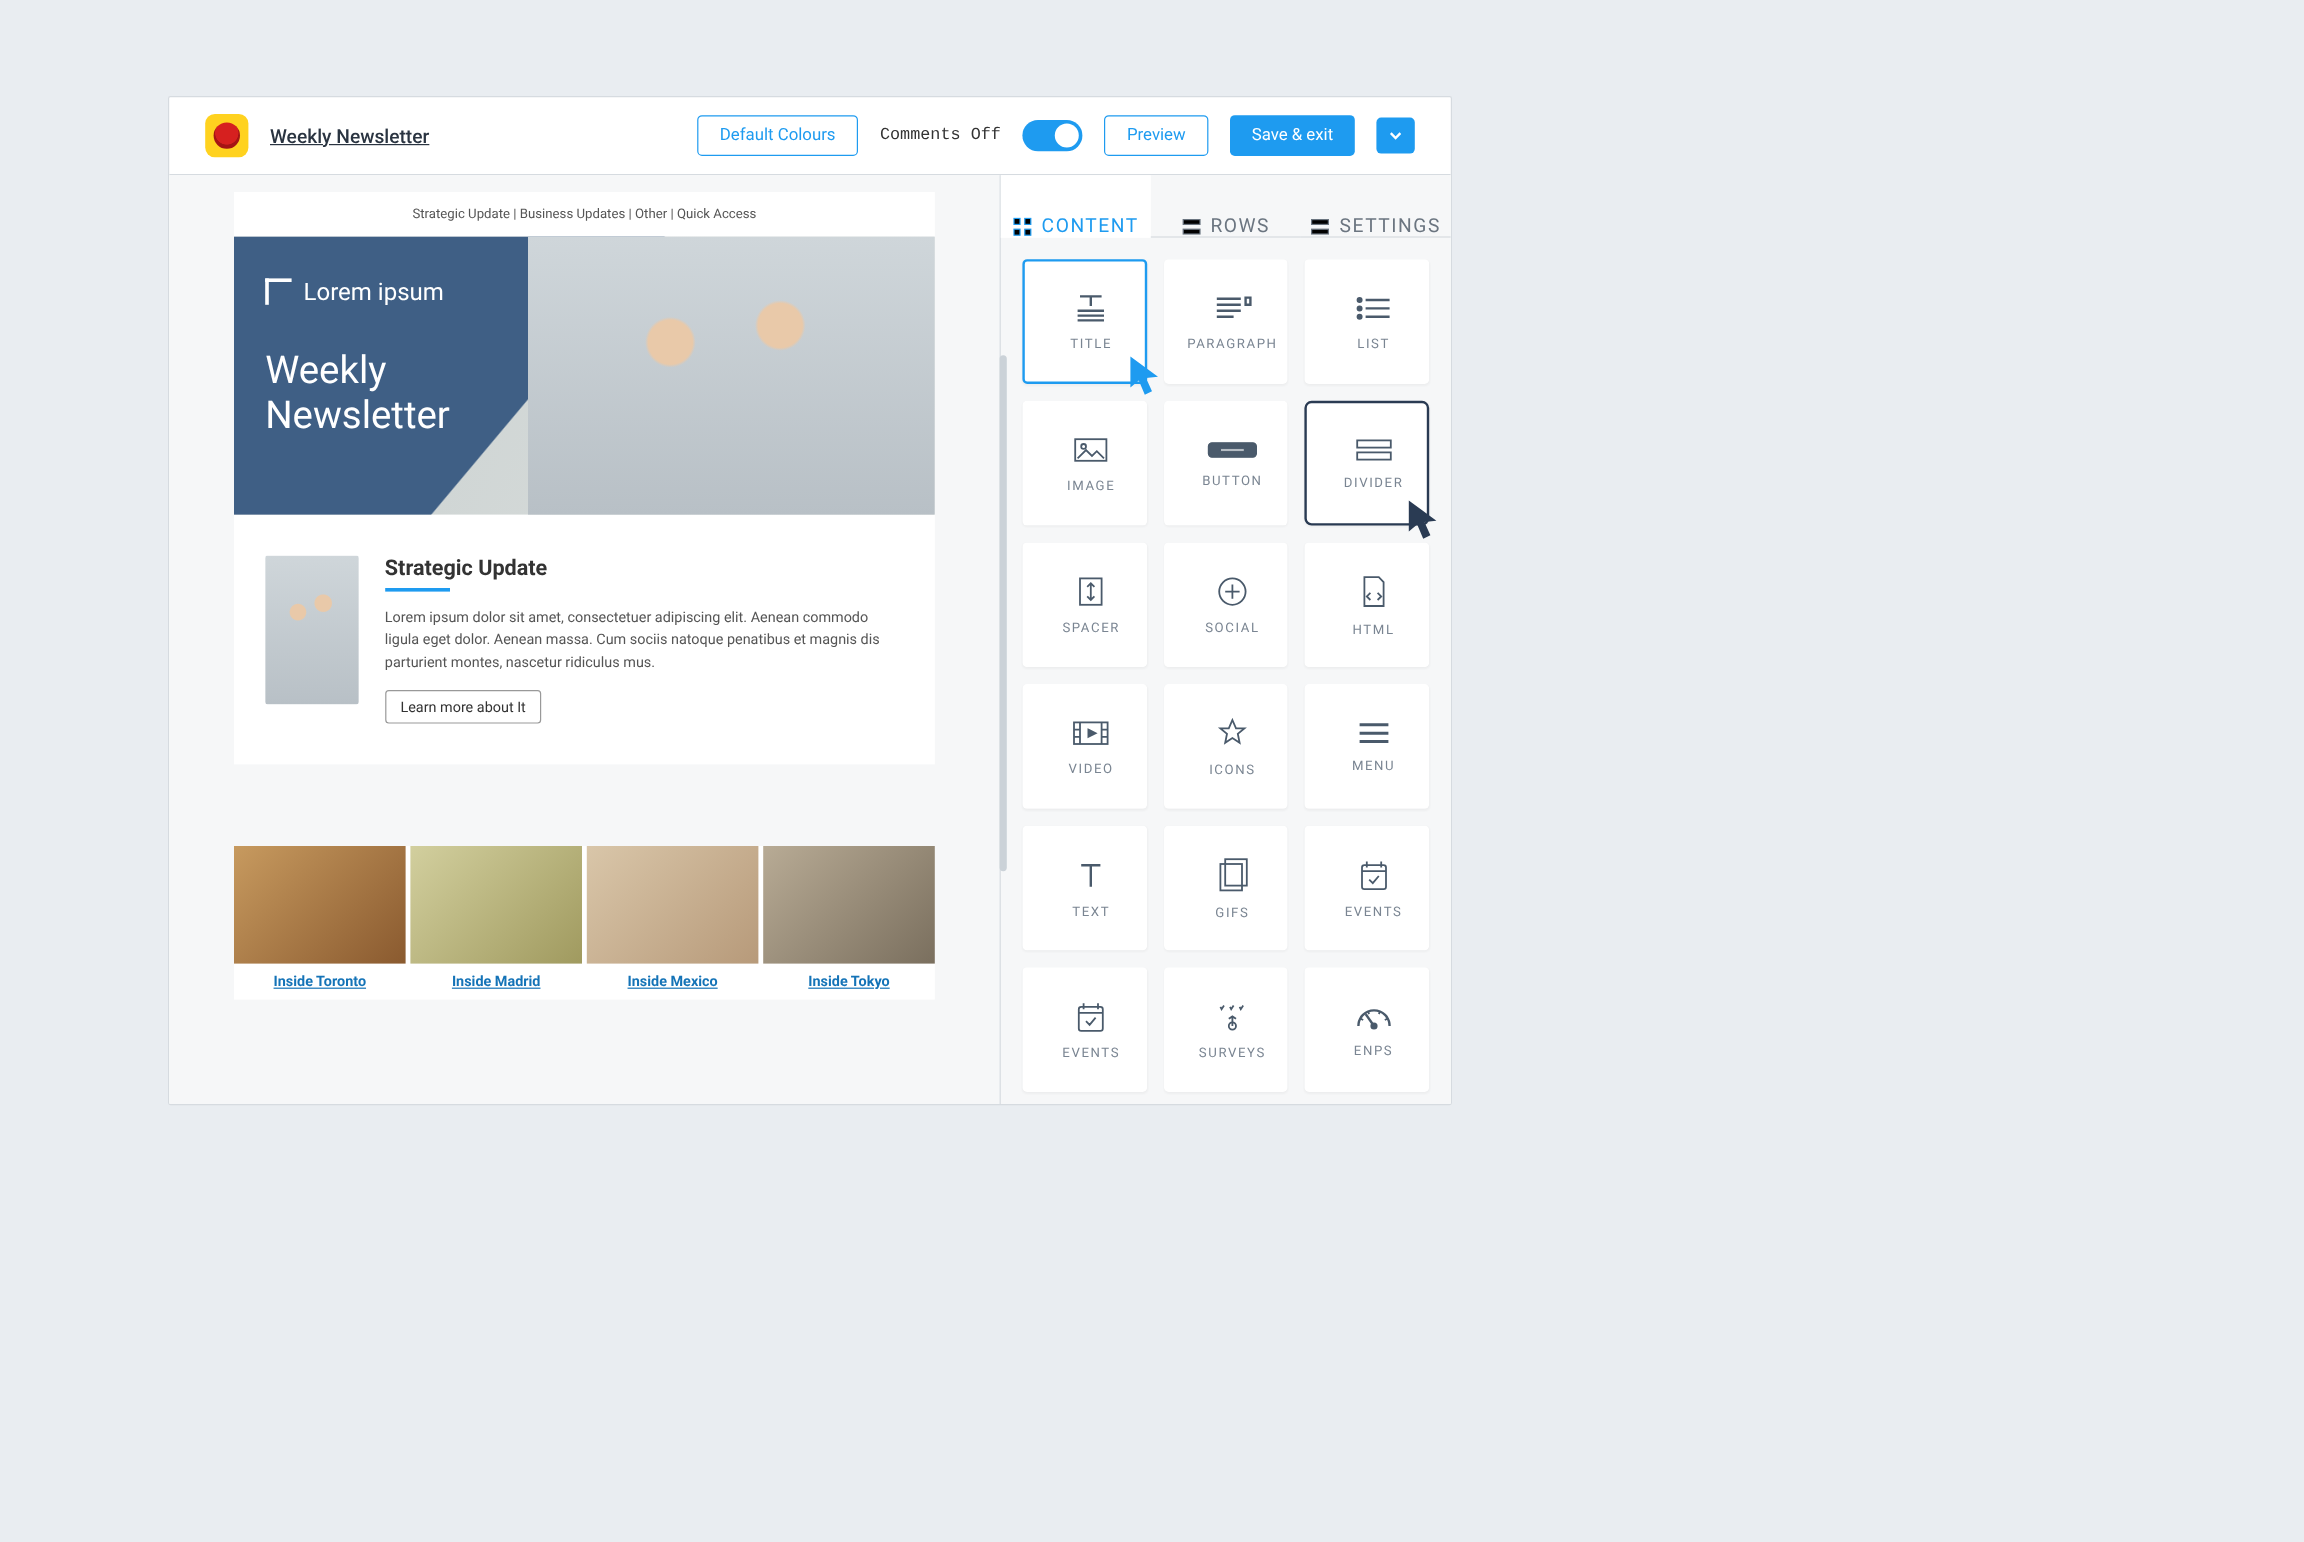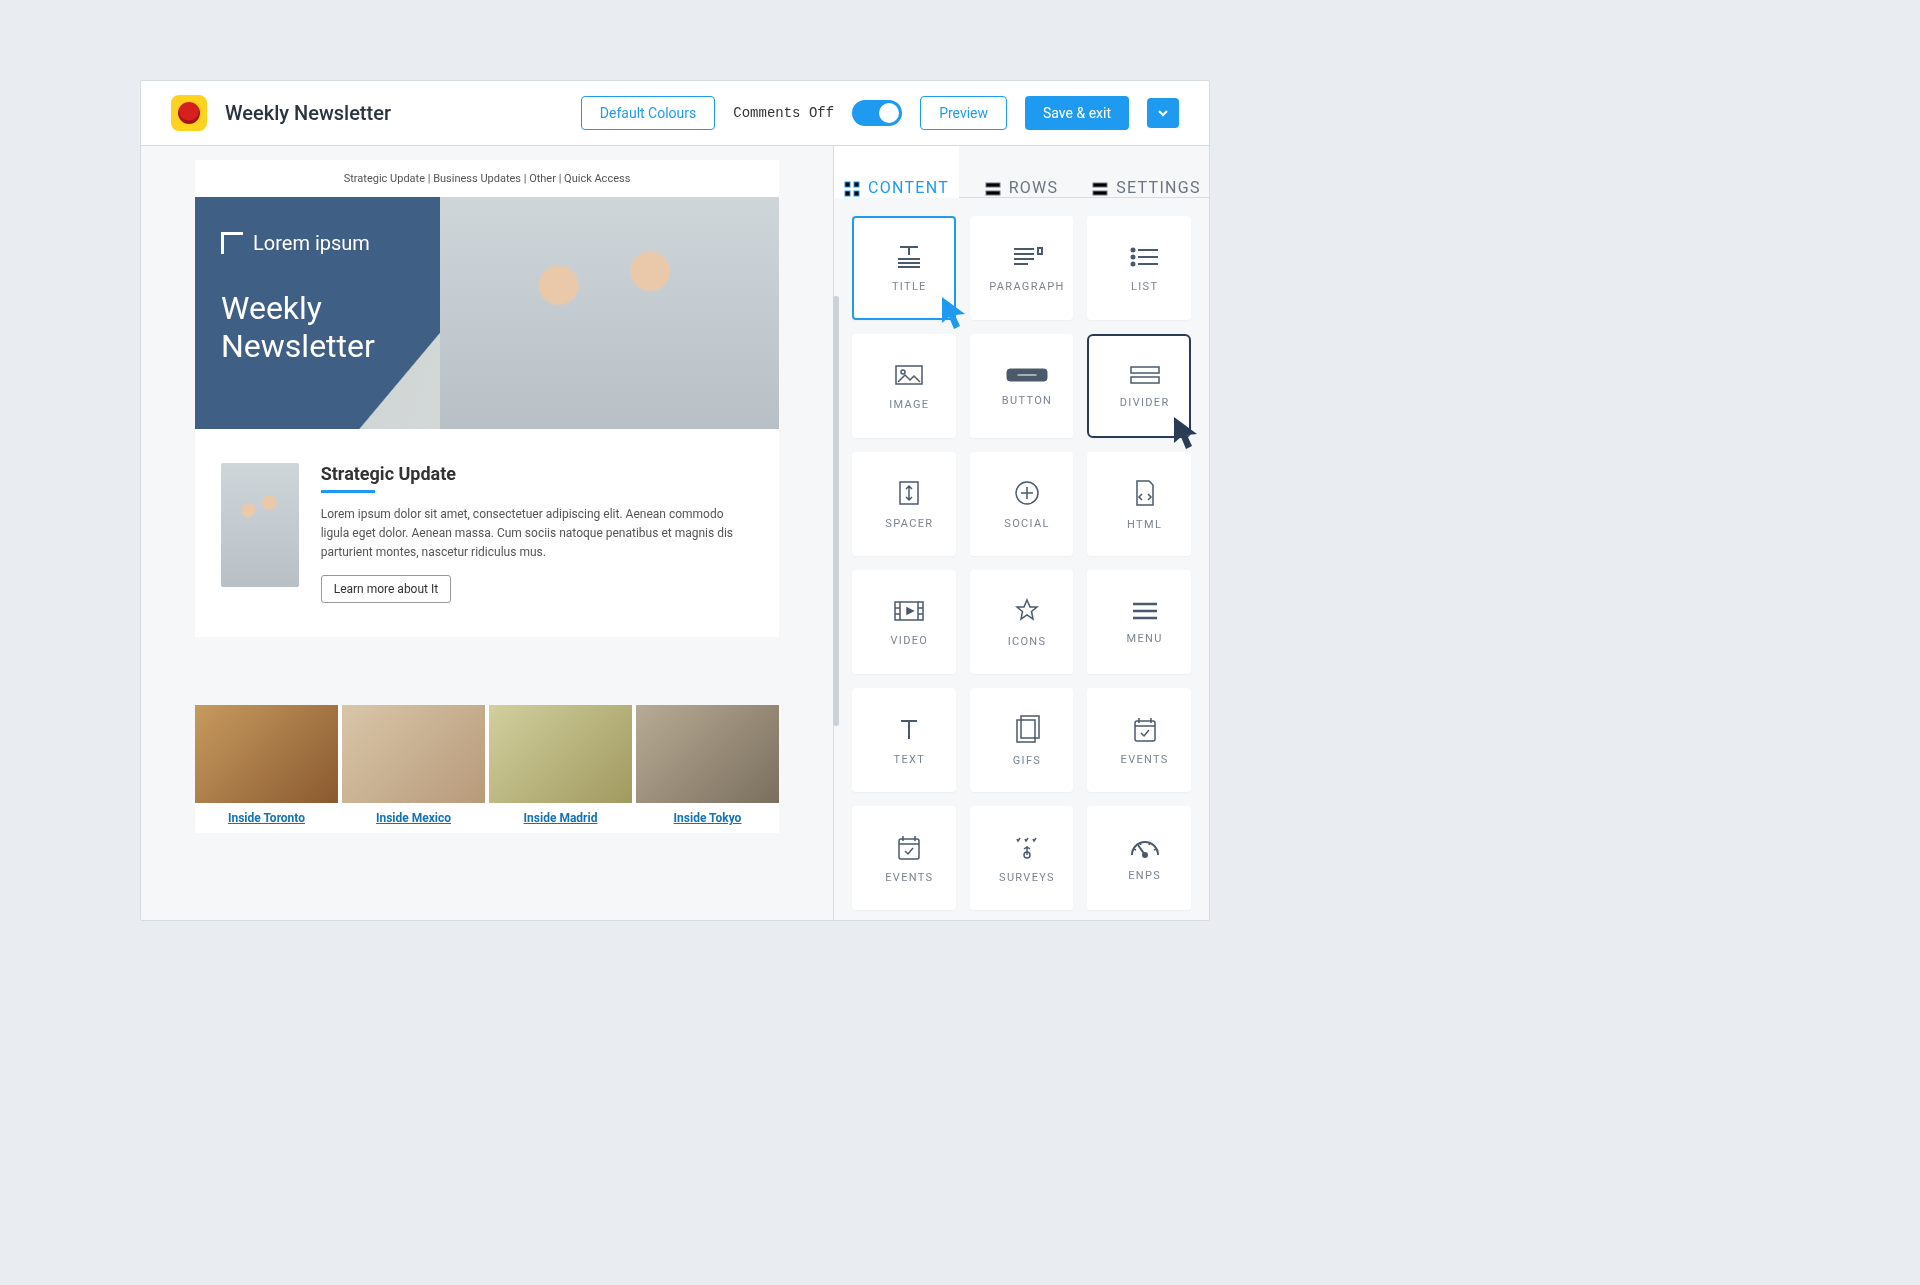--- a/index.html
+++ b/index.html
@@ -13,21 +13,21 @@
     --border:#d6dbe0;
   }
   *{box-sizing:border-box;font-family:-apple-system,BlinkMacSystemFont,"Segoe UI",Roboto,Helvetica,Arial,sans-serif;}
   body{margin:0;background:var(--page-bg);min-height:1285px;}
   .app-frame{position:absolute;left:140px;top:80px;width:1070px;background:#fff;border:1px solid var(--border);border-radius:2px;overflow:hidden;}
 
   
   .topbar{display:flex;align-items:center;gap:18px;padding:14px 30px;border-bottom:1px solid var(--border);}
   .logo{width:36px;height:36px;border-radius:8px;background:#ffd21f;display:flex;align-items:center;justify-content:center;position:relative;}
   .logo::after{content:"";width:22px;height:22px;border-radius:50%;background:radial-gradient(circle at 50% 40%,#d6201f 55%,#a51414 58%);}
-  .title{font-size:20px;color:var(--ink);font-weight:500;}
+  .title{font-size:16px;color:var(--ink);font-weight:500;text-decoration:underline;}
   .spacer{flex:1;}
   .btn-outline{border:1px solid var(--blue);color:var(--blue);background:#fff;border-radius:4px;padding:8px 18px;font-size:14px;cursor:pointer;}
   .comments{font-size:14px;color:#333;font-family:Liberation Mono, monospace;}
   .toggle{width:50px;height:26px;border-radius:13px;background:var(--blue);position:relative;cursor:pointer;}
   .toggle .knob{position:absolute;right:3px;top:3px;width:20px;height:20px;border-radius:50%;background:#fff;}
   .btn-primary{background:var(--blue);color:#fff;border:none;border-radius:4px;padding:9px 18px;font-size:14px;cursor:pointer;}
   .btn-caret{background:var(--blue);color:#fff;border:none;border-radius:4px;padding:9px 10px;cursor:pointer;}
   .btn-caret svg{display:block;}
 
   
@@ -157,26 +157,26 @@
       </div>
 
 
       <div class="canvas">
         <div class="grid4">
           <div>
               <div class="cell ph1"></div>
               <div class="cap"><a>Inside Toronto</a></div>
             </div>
           <div>
+              <div class="cell ph3"></div>
+              <div class="cap"><a>Inside Madrid</a></div>
+            </div>
+          <div>
               <div class="cell ph2"></div>
               <div class="cap"><a>Inside Mexico</a></div>
-            </div>
-          <div>
-              <div class="cell ph3"></div>
-              <div class="cap"><a>Inside Madrid</a></div>
             </div>
           <div>
               <div class="cell ph4"></div>
               <div class="cap"><a>Inside Tokyo</a></div>
             </div>
         </div>
       </div>
     </div>
 
     <div class="side-pane">

